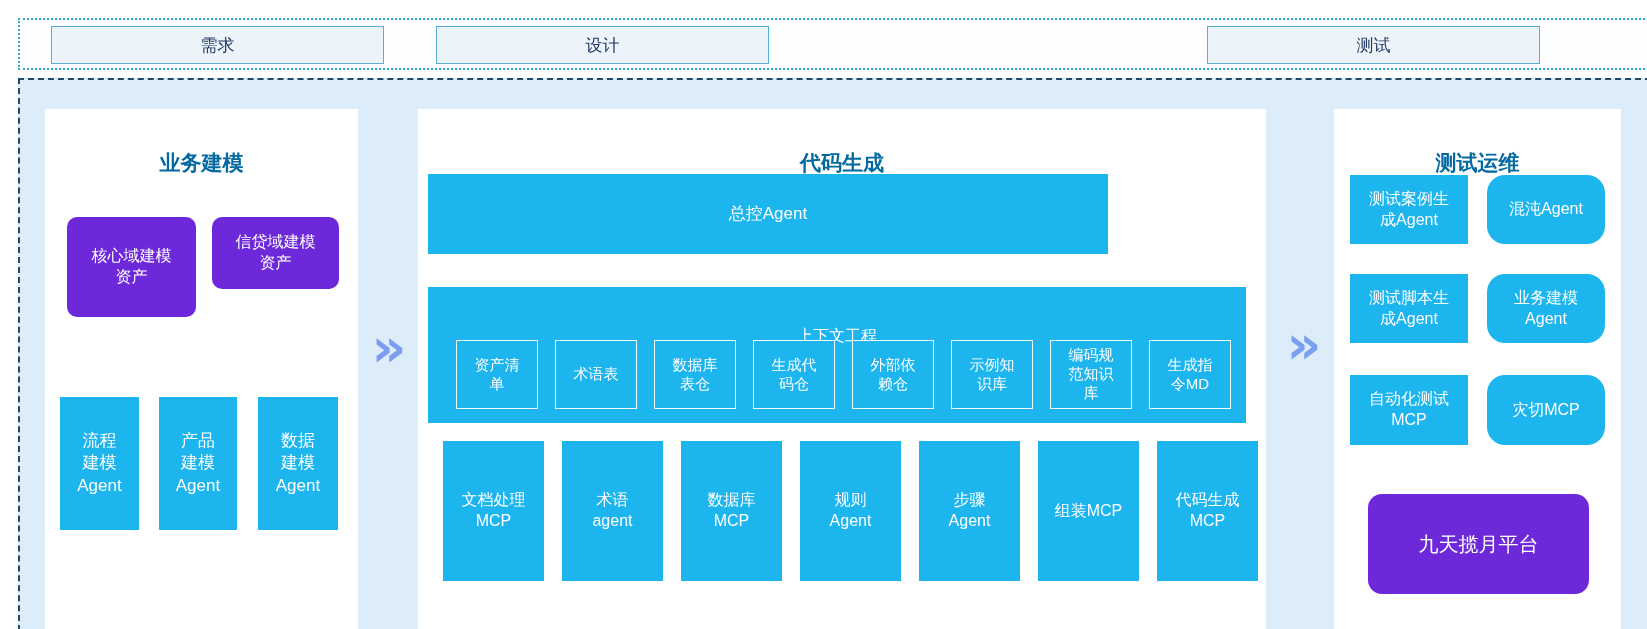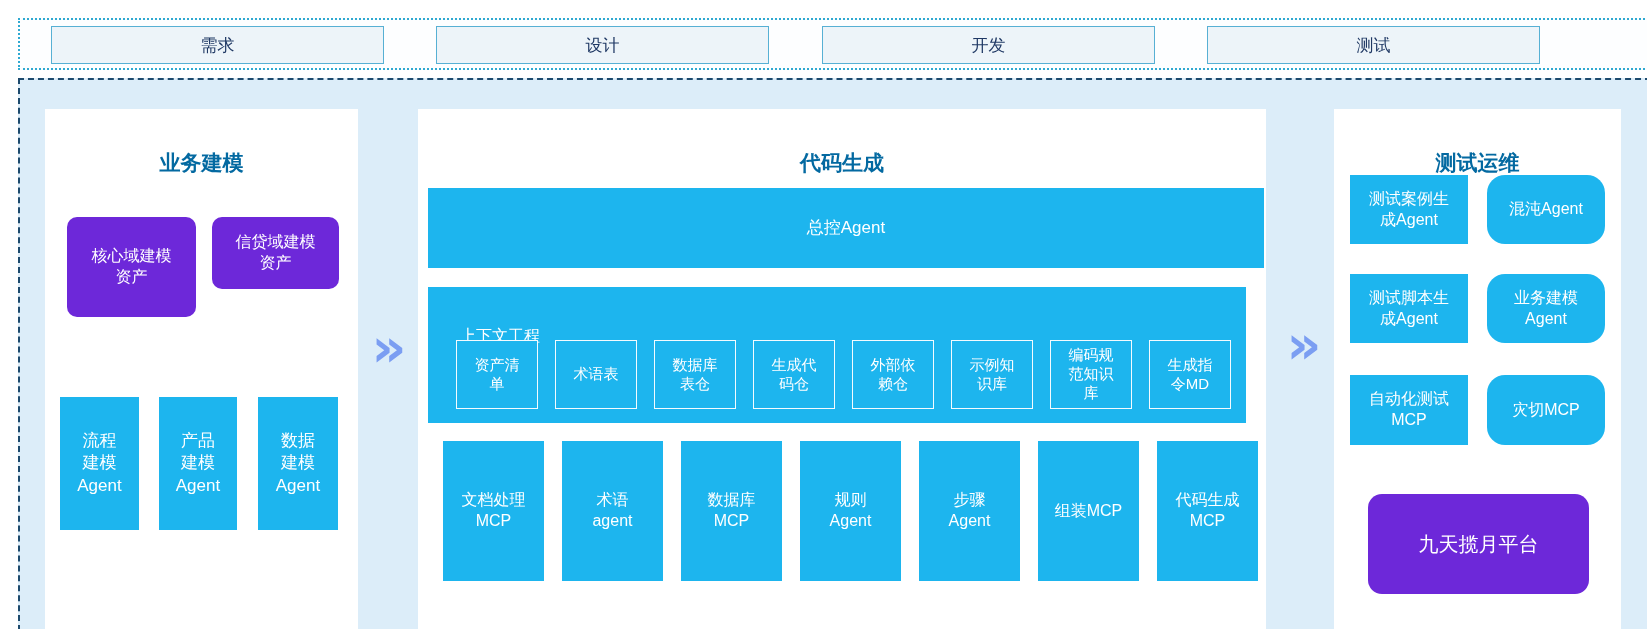--- a/index.html
+++ b/index.html
@@ -56,27 +56,27 @@
 
   
   .asset-1 { left: 22px;  top: 108px; width: 129px; height: 100px; }
   .asset-2 { left: 167px; top: 108px; width: 127px; height: 72px; }
   .agent-col { top: 288px; height: 133px; font-size: 17px; }
   .agent-1 { left: 15px;  width: 79px; }
   .agent-2 { left: 114px; width: 78px; }
   .agent-3 { left: 213px; width: 80px; }
 
   
-  .master-bar { left: 10px; top: 79px; width: 836px; height: 80px; font-size: 17px; }
+  .master-bar { left: 10px; top: 65px; width: 680px; height: 80px; font-size: 17px; }
   .ctx {
     position: absolute; left: 10px; top: 178px; width: 818px; height: 136px;
     background: #1db5ee;
   }
   .ctx-label {
-    margin-top: 7px; text-align: left;
+    margin-top: 7px; text-align: center;
     color: #ffffff; font-size: 16px;
   }
   .ctx-item {
     top: 53px; height: 69px; width: 82px;
     background: #1db5ee;
     border: 1px solid rgba(255,255,255,0.95);
     font-size: 15px; line-height: 1.25;
   }
   .tool { top: 332px; height: 140px; width: 101px; }
 
@@ -100,21 +100,20 @@
   .chevron-2 { left: 1252px; top: 235px; }
 </style>
 </head>
 <body>
 
 <div class="page">
 
   <div class="top-strip">
     <div class="phase" style="left:31px">需求</div>
     <div class="phase" style="left:416px">设计</div>
-    <div class="phase" style="left:802px">开发</div>
     <div class="phase" style="left:1187px">测试</div>
   </div>
 
   <div class="main">
 
     <section class="panel panel-left">
       <h2 class="panel-title">业务建模</h2>
       <div class="box navy asset-1">核心域建模
 资产</div>
       <div class="box navy asset-2">信贷域建模

